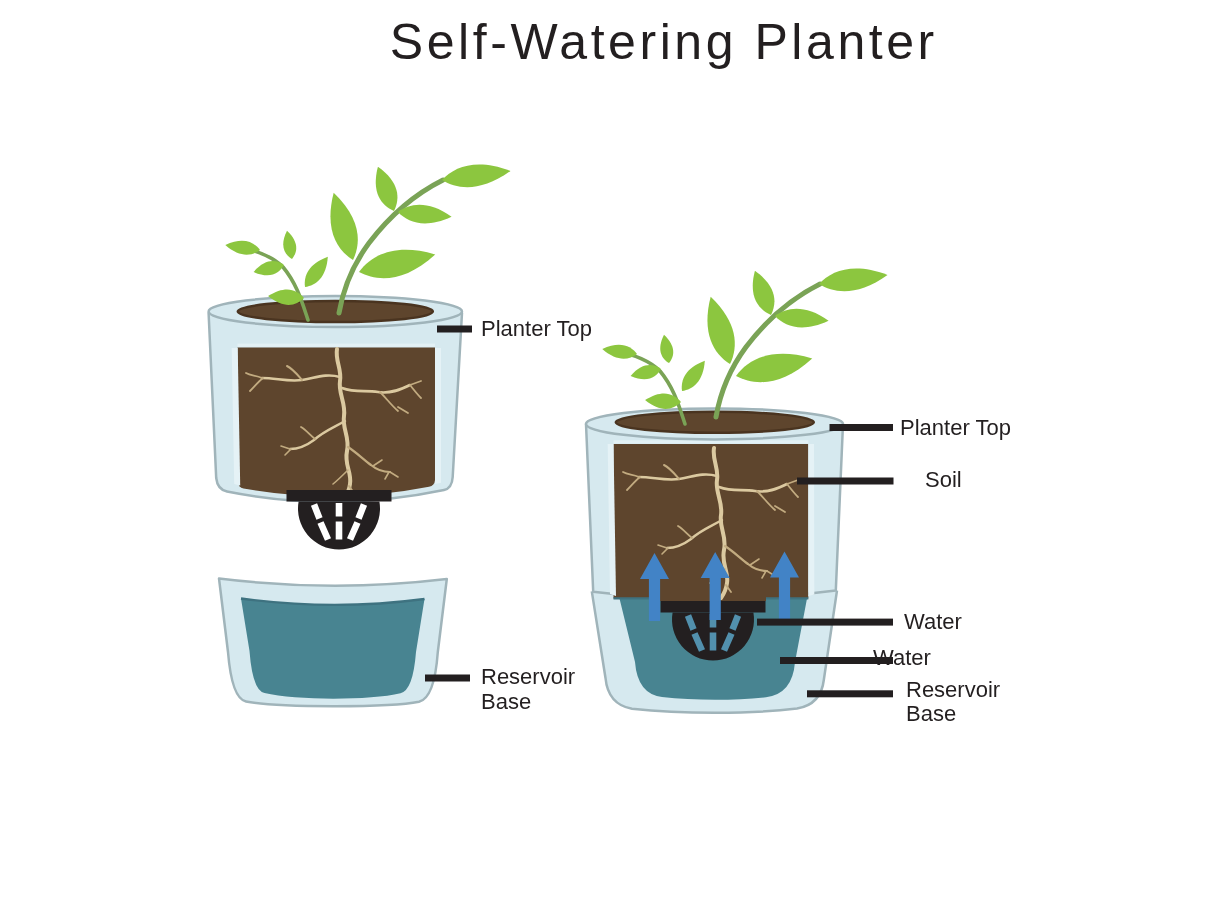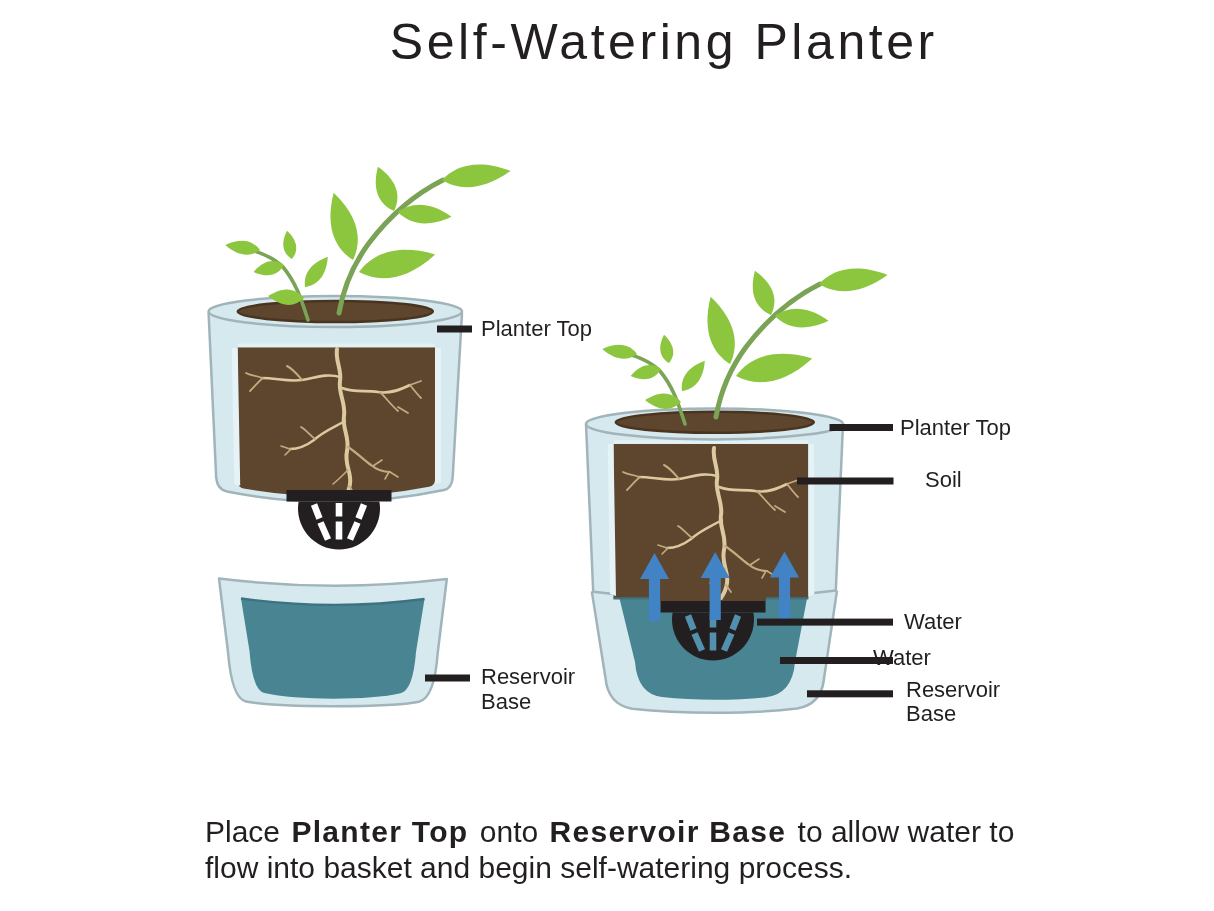--- a/index.html
+++ b/index.html
@@ -127,18 +127,14 @@
 
   <div class="lbl" style="left:481px;top:316.6px;">Planter Top</div>
   <div class="lbl" style="left:481px;top:663.9px;line-height:25px;"><span>Reservoir</span><br><span>Base</span></div>
 
   <div class="lbl" style="left:900px;top:415.9px;">Planter Top</div>
   <div class="lbl" style="left:901px;top:468.3px;margin-left:24px;">Soil</div>
   <div class="lbl" style="left:904px;top:609.8px;">Water</div>
   <div class="lbl" style="left:873px;top:645.9px;">Water</div>
   <div class="lbl" style="left:906px;top:678px;"><span>Reservoir</span><br><span>Base</span></div>
 
-  <div class="caption">
-    <div><span>Place </span><b>Planter Top</b><span> onto </span><b>Reservoir Base</b><span> to allow water to</span></div>
-    <div>flow into basket and begin self-watering process.</div>
-  </div>
 
 </div>
 
 </body></html>

